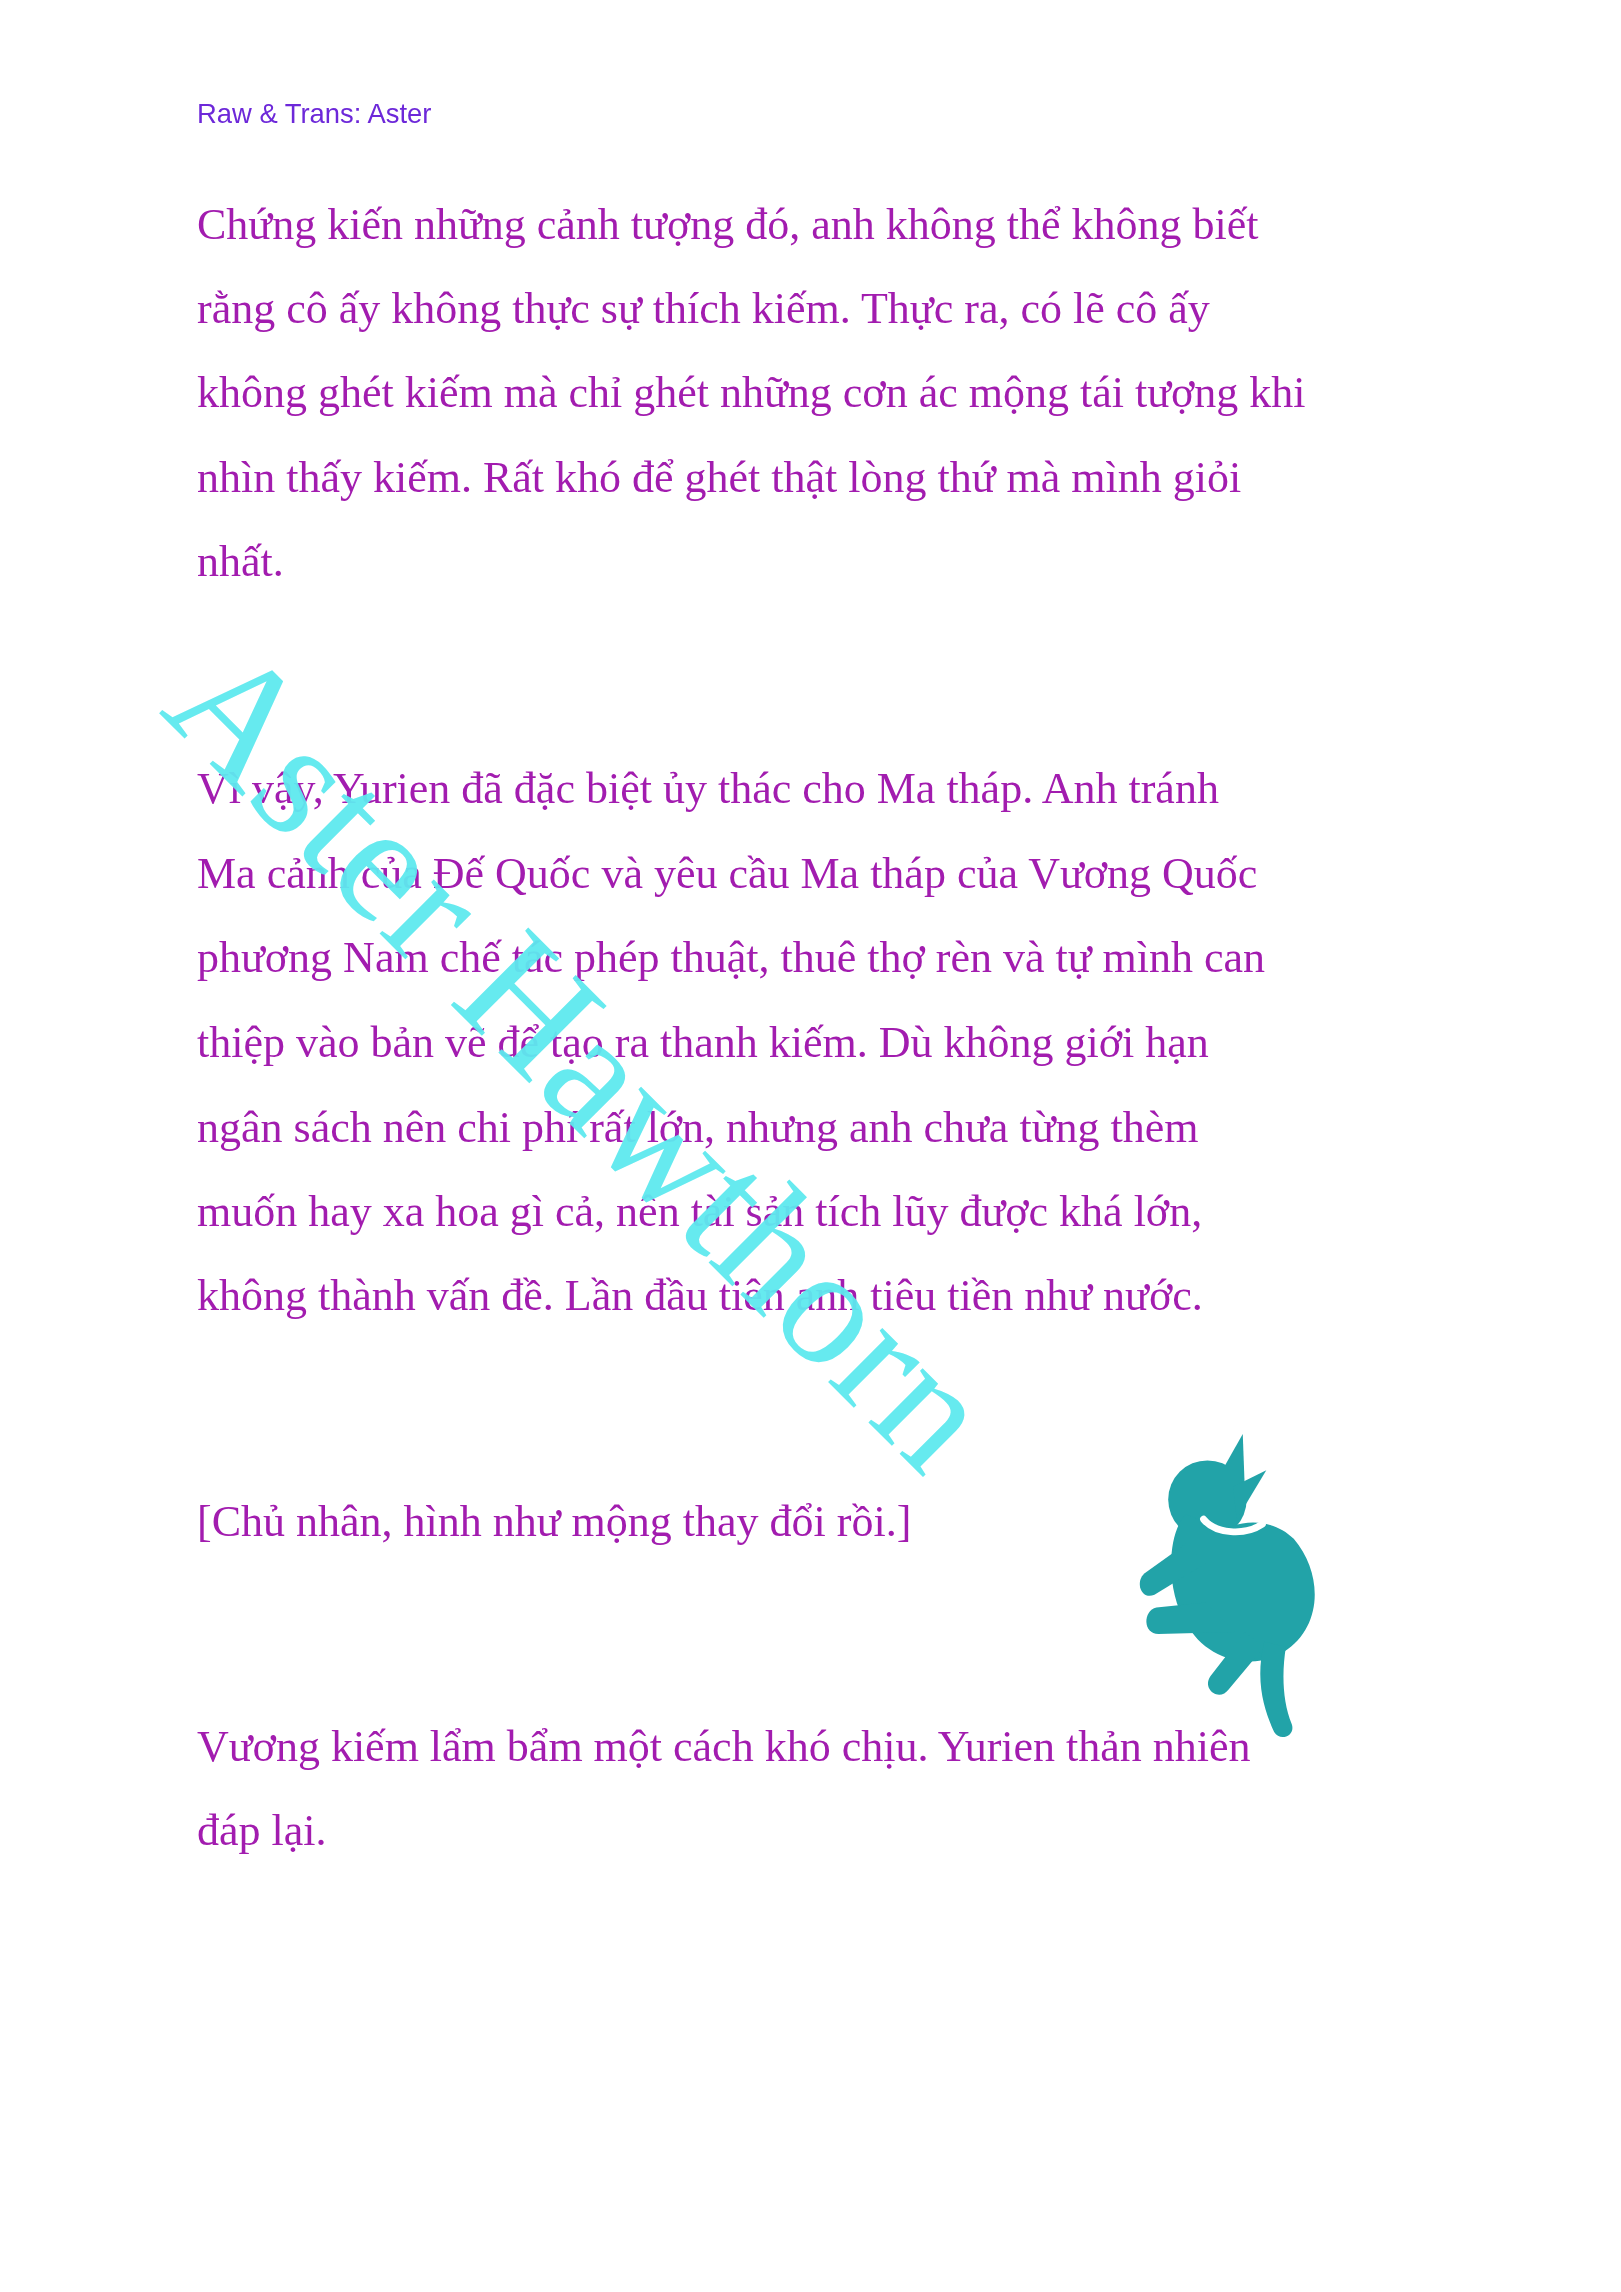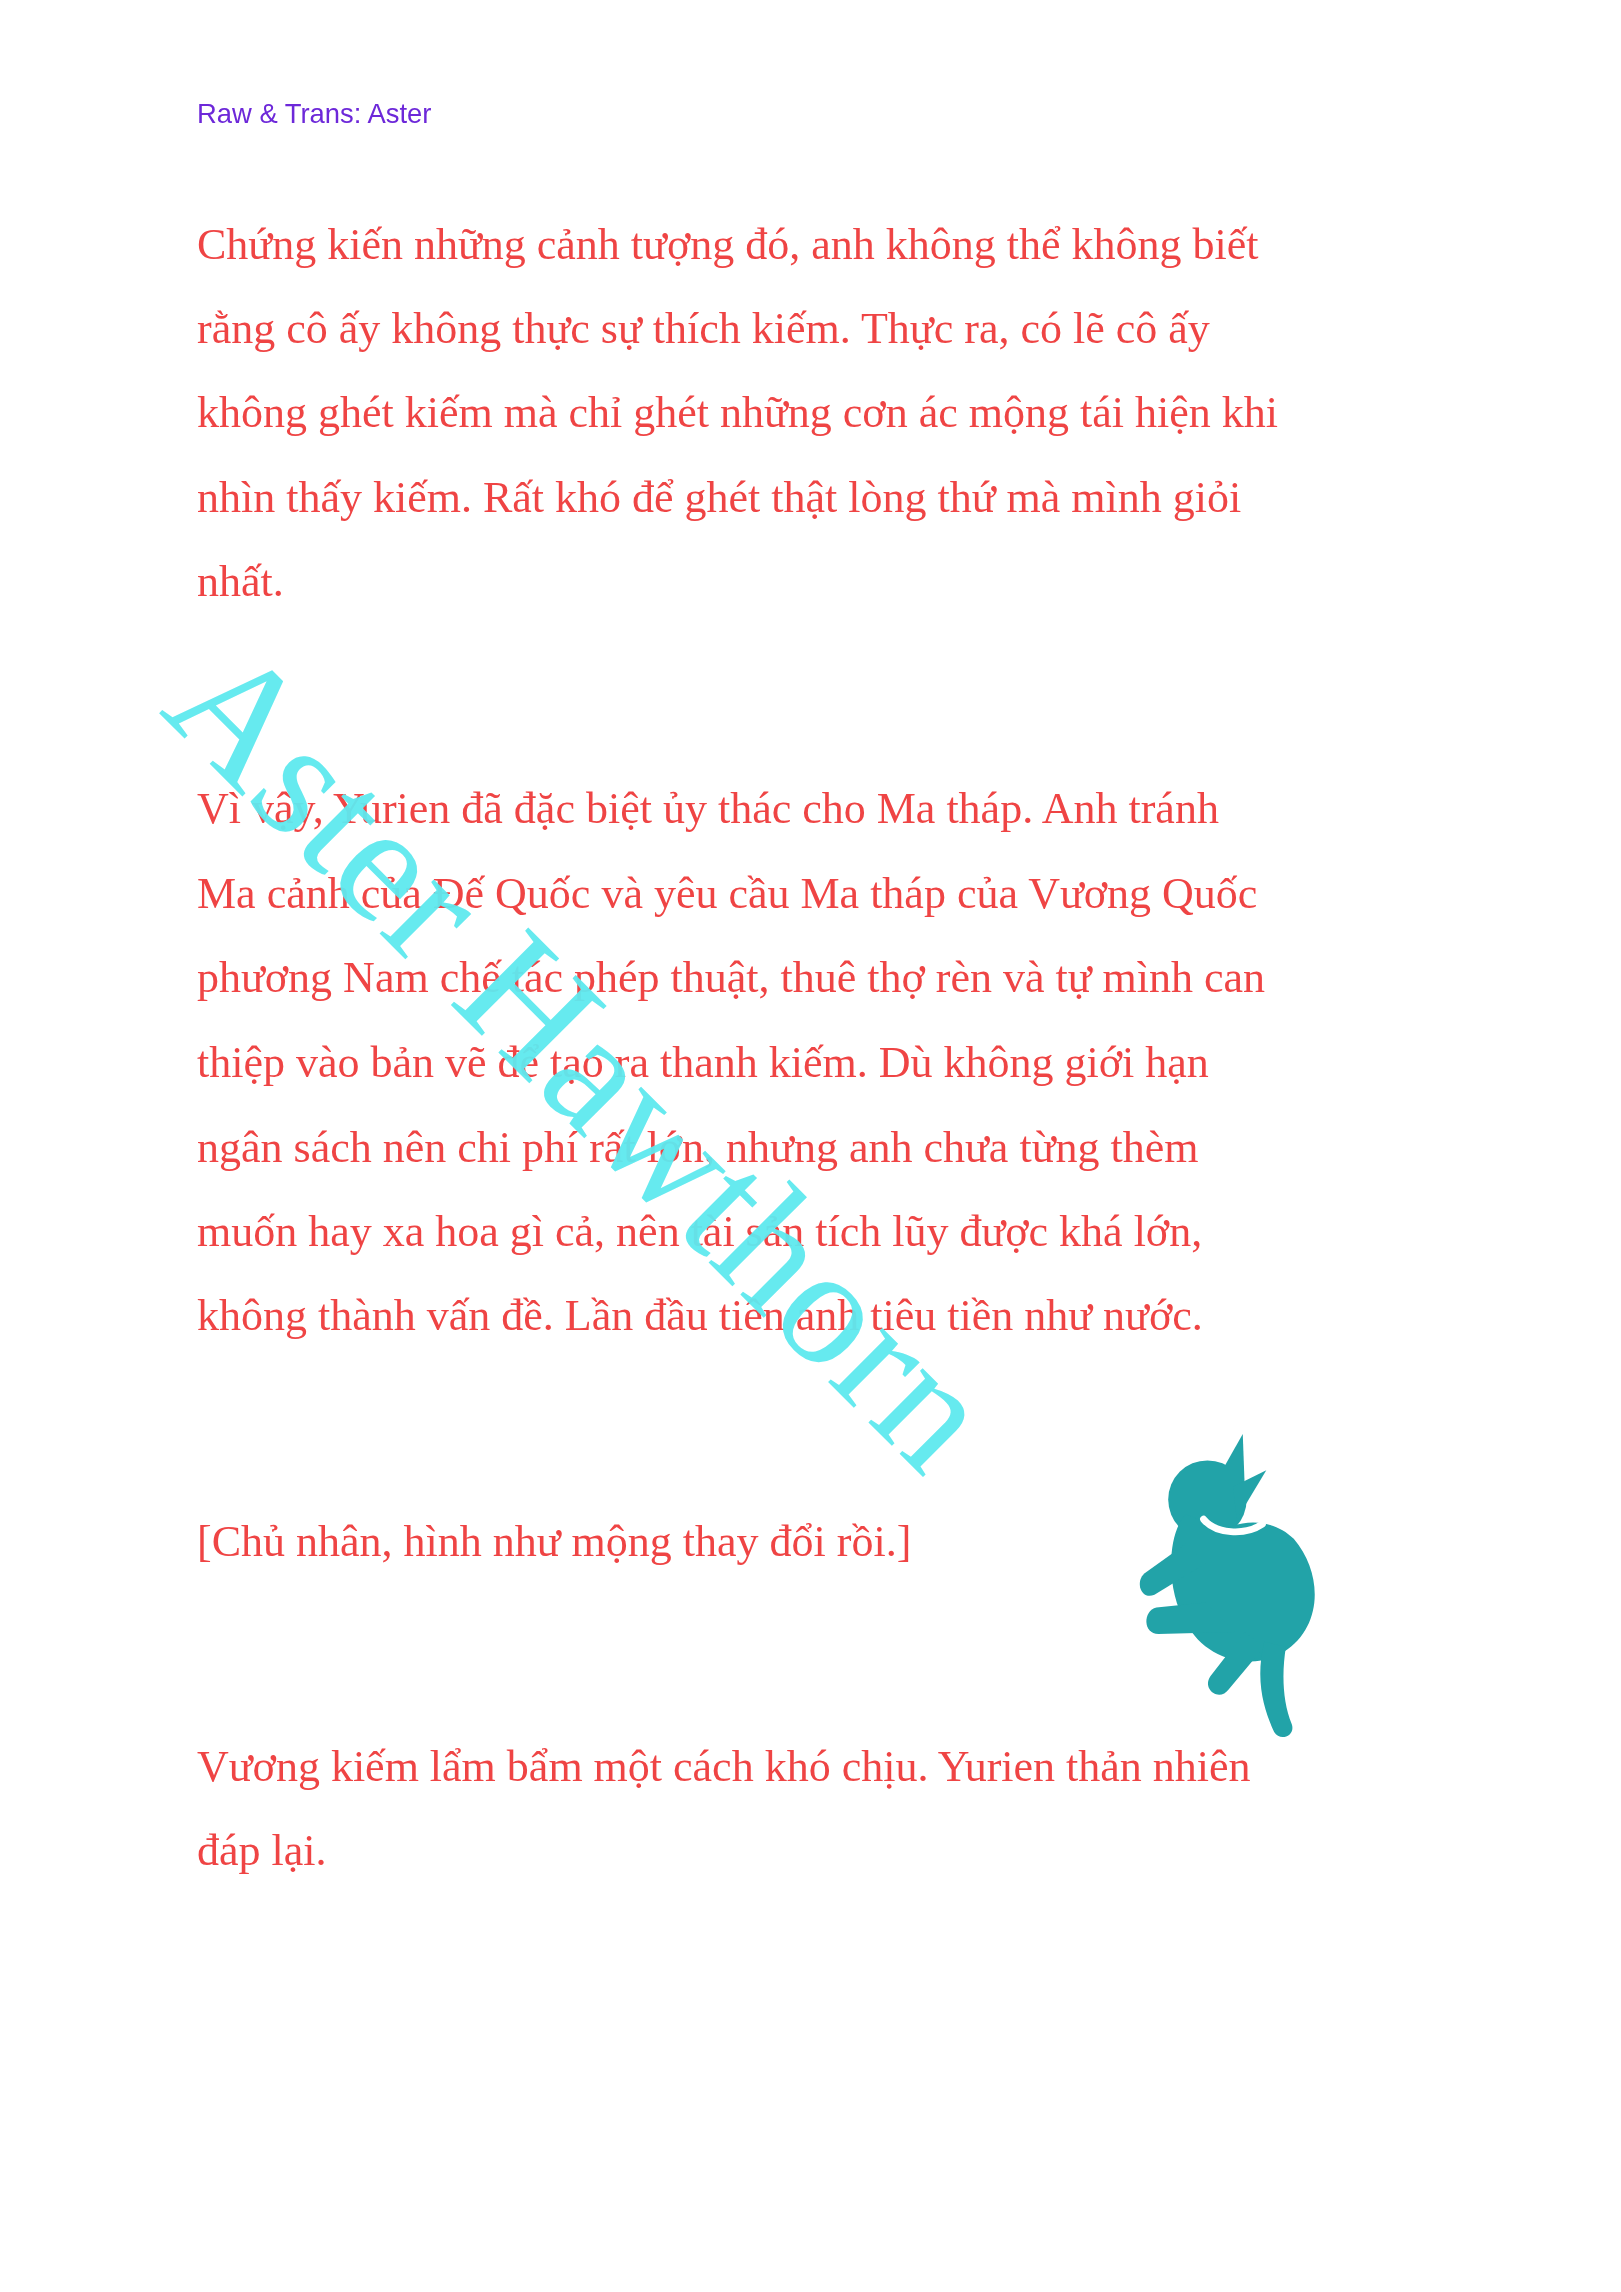--- a/index.html
+++ b/index.html
@@ -6,42 +6,42 @@
   body {
     width: 1621px; height: 2293px; background: #ffffff;
     position: relative; overflow: hidden;
   }
   .header {
     position: absolute; left: 197px; top: 98px;
     font-family: "Liberation Sans", sans-serif; font-size: 27.4px; color: #6d28d9;
   }
   .line {
     position: absolute; left: 197px;
-    font-family: "Liberation Serif", serif; font-size: 44px; color: #ef4444;
-    white-space: nowrap; line-height: 1; margin-top: 20px;
+    font-family: "Liberation Serif", serif; font-size: 44px; color: #a21caf;
+    white-space: nowrap; line-height: 1;
   }
   .watermark {
     position: absolute; left: 257px; top: 613px;
     transform-origin: 0 0; transform: rotate(45deg);
     font-family: "Liberation Serif", serif; font-size: 167px;
     color: #5ee9ef; white-space: nowrap; line-height: 1;
     letter-spacing: 1px; pointer-events: none; opacity: 0.95;
   }
   .cat {
     position: absolute; left: 1127px; top: 1426px; width: 206px; height: 314px;
   }
 </style>
 </head>
 <body>
 
 <div class="header">Raw &amp; Trans: Aster</div>
 
 <div class="line" style="top:203px">Chứng kiến những cảnh tượng đó, anh không thể không biết</div>
 <div class="line" style="top:287px">rằng cô ấy không thực sự thích kiếm. Thực ra, có lẽ cô ấy</div>
-<div class="line" style="top:371px">không ghét kiếm mà chỉ ghét những cơn ác mộng tái hiện khi</div>
+<div class="line" style="top:371px">không ghét kiếm mà chỉ ghét những cơn ác mộng tái tượng khi</div>
 <div class="line" style="top:456px">nhìn thấy kiếm. Rất khó để ghét thật lòng thứ mà mình giỏi</div>
 <div class="line" style="top:540px">nhất.</div>
 
 <div class="line" style="top:767px">Vì vậy, Yurien đã đặc biệt ủy thác cho Ma tháp. Anh tránh</div>
 <div class="line" style="top:852px">Ma cảnh của Đế Quốc và yêu cầu Ma tháp của Vương Quốc</div>
 <div class="line" style="top:936px">phương Nam chế tác phép thuật, thuê thợ rèn và tự mình can</div>
 <div class="line" style="top:1021px">thiệp vào bản vẽ để tạo ra thanh kiếm. Dù không giới hạn</div>
 <div class="line" style="top:1106px">ngân sách nên chi phí rất lớn, nhưng anh chưa từng thèm</div>
 <div class="line" style="top:1190px">muốn hay xa hoa gì cả, nên tài sản tích lũy được khá lớn,</div>
 <div class="line" style="top:1274px">không thành vấn đề. Lần đầu tiên anh tiêu tiền như nước.</div>

